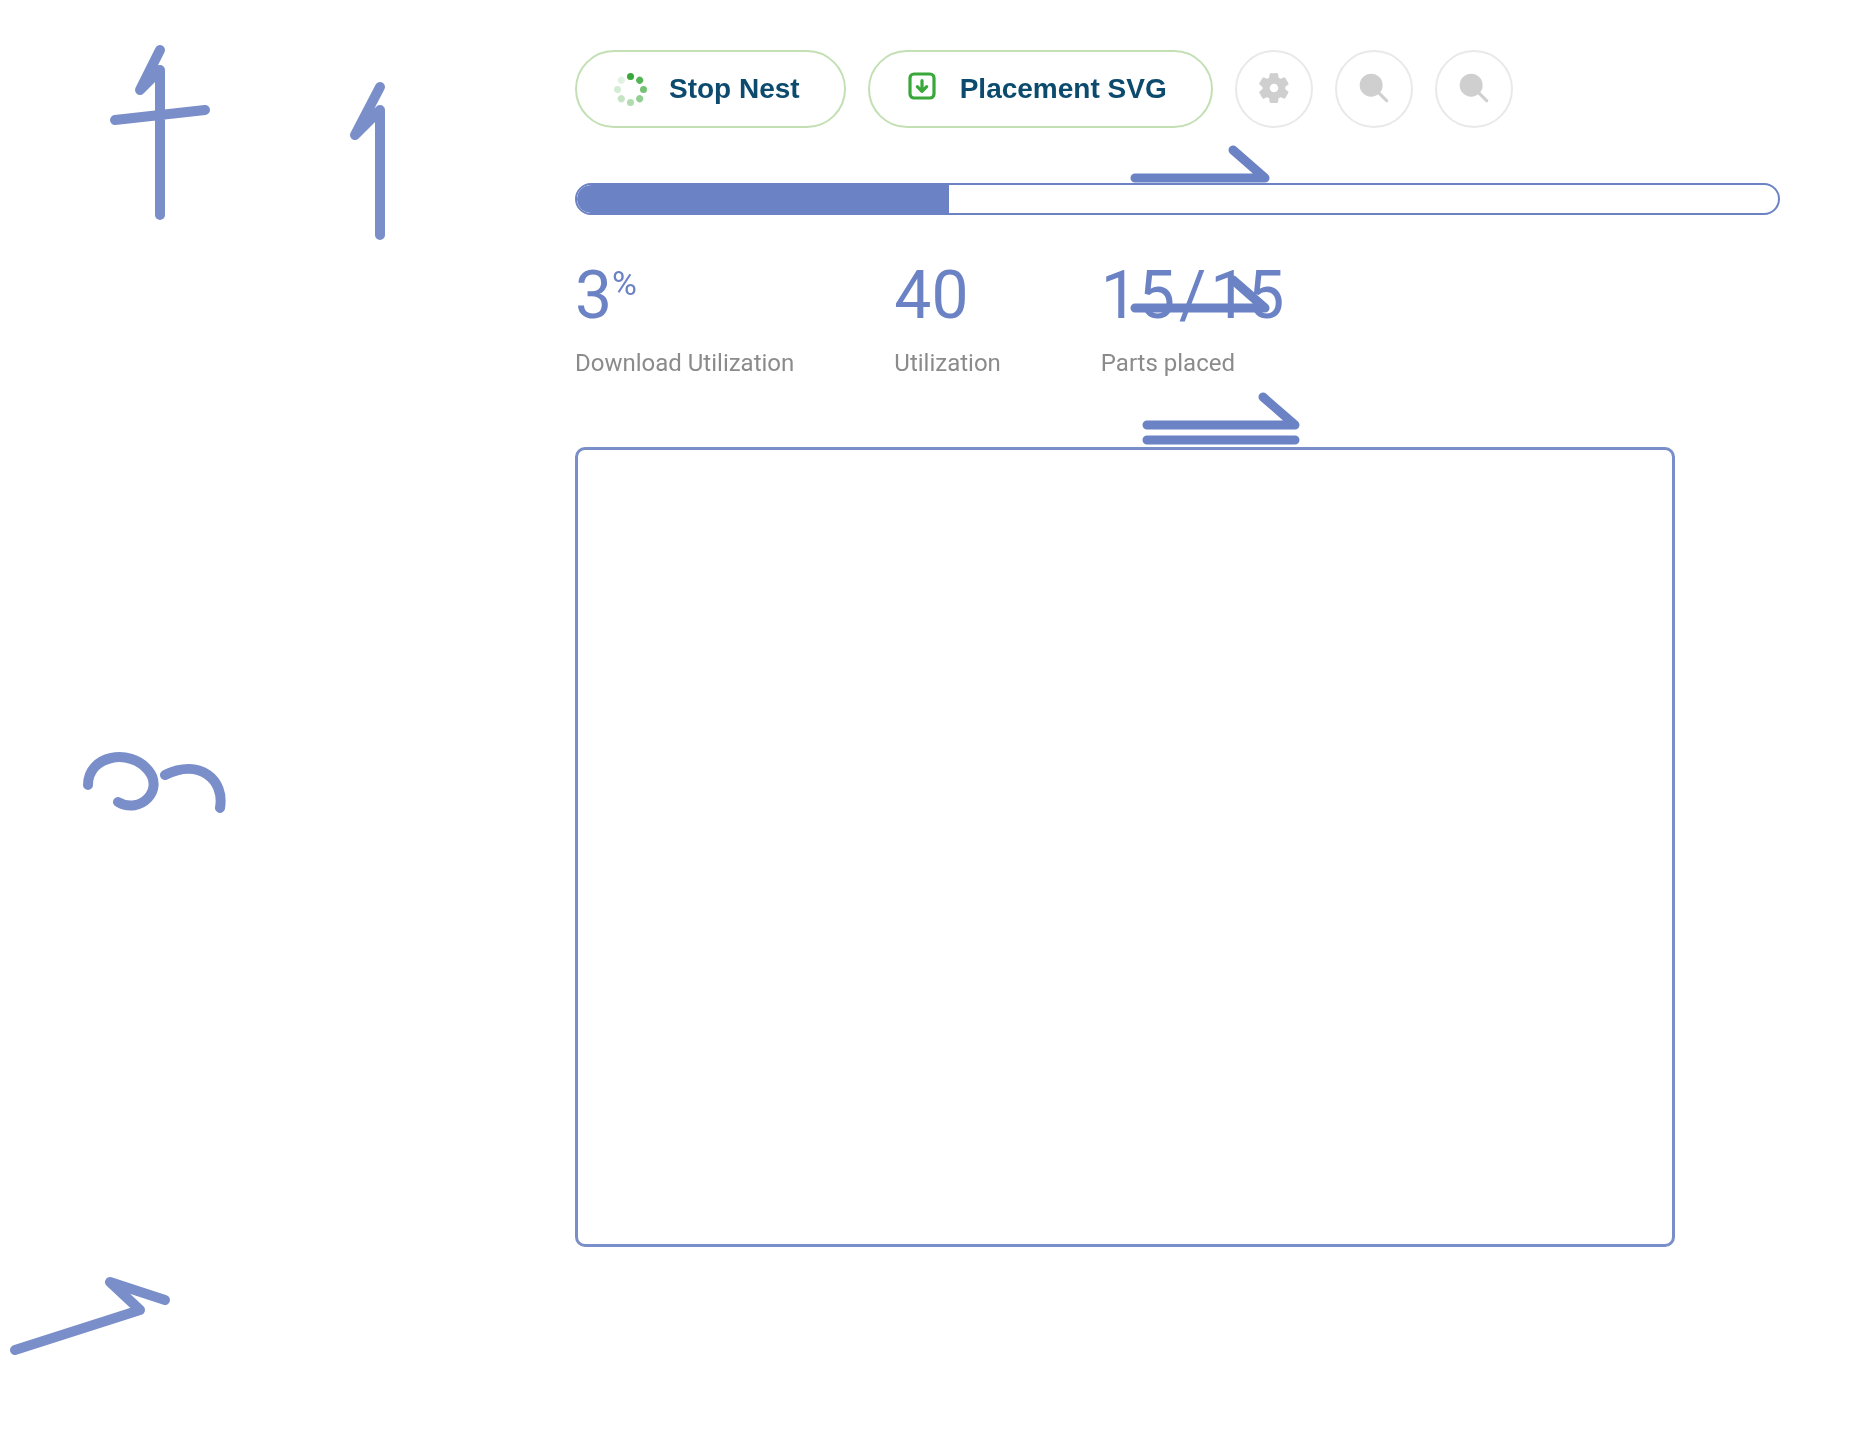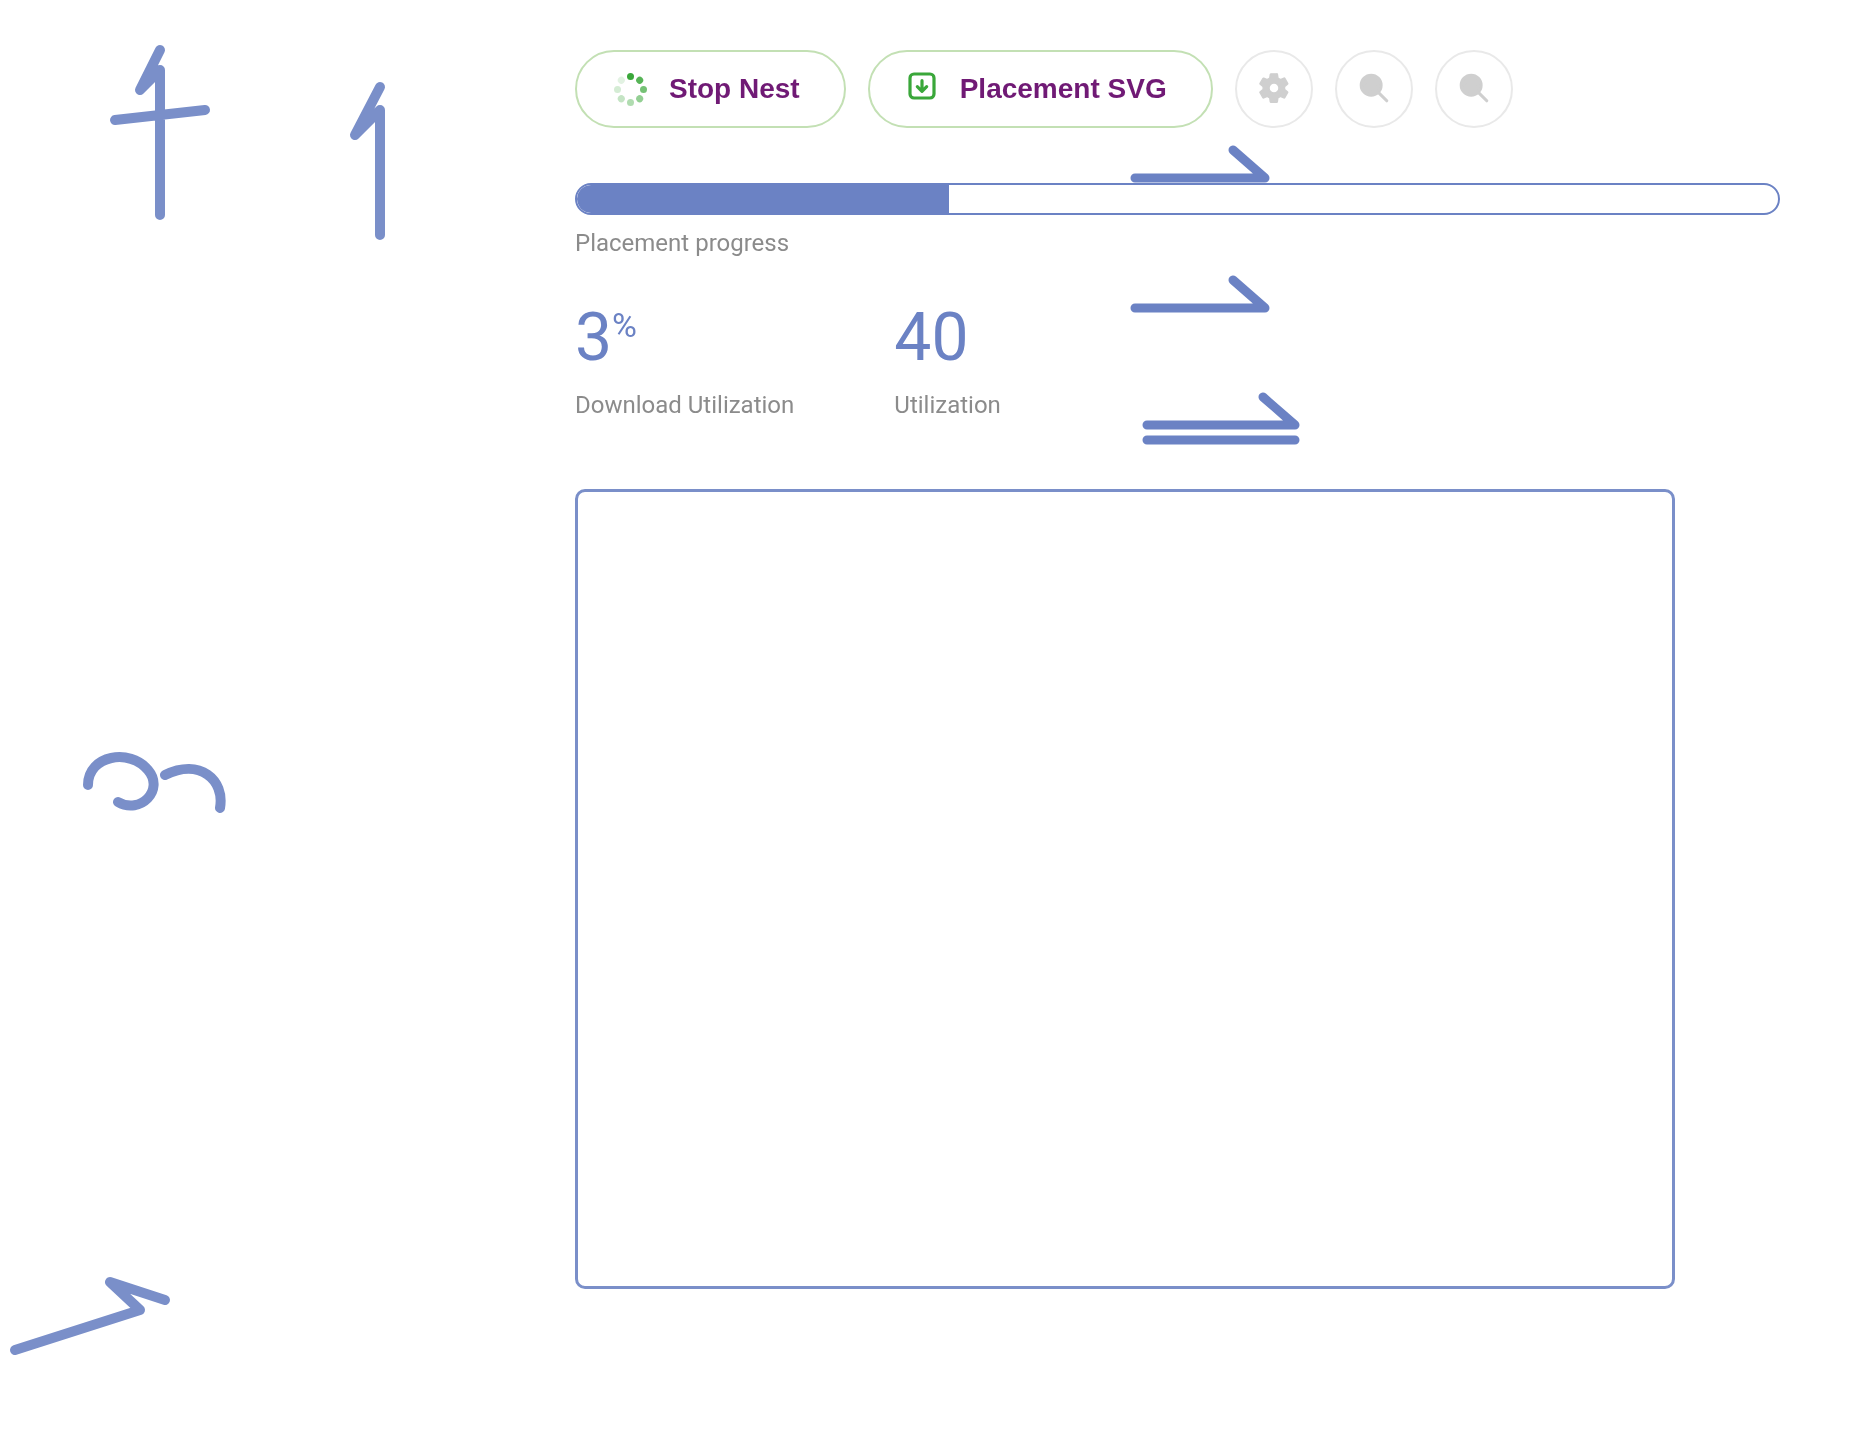--- a/index.html
+++ b/index.html
@@ -46,21 +46,21 @@
   }
   .btn-pill {
     display: inline-flex;
     align-items: center;
     gap: 22px;
     height: 78px;
     padding: 0 44px 0 36px;
     border: 2px solid #c3e0b4;
     border-radius: 999px;
     background: #ffffff;
-    color: #701a75;
+    color: #0c4a6e;
     font-size: 28px;
     font-weight: 600;
     cursor: pointer;
     white-space: nowrap;
   }
   .btn-pill .lbl { line-height: 1; }
   .btn-circle {
     width: 78px;
     height: 78px;
     border: 2px solid #e9e9e9;
@@ -241,32 +241,37 @@
           <line x1="7" y1="10" x2="13" y2="10"></line>
         </svg>
       </span>
     </button>
   </div>
 
   <div class="progress-wrap">
     <div class="progress-track">
       <div class="progress-fill" style="width: 31%;"></div>
     </div>
-    <div class="progress-label">Placement progress</div>
   </div>
 
   <div class="stats">
     <div class="stat">
       <div class="value">
         <span>3</span><span class="pct">%</span>
       </div>
       <div class="lbl">Download Utilization</div>
     </div>
 
     <div class="stat">
       <div class="value">40</div>
       <div class="lbl">Utilization</div>
     </div>
 
+    <div class="stat">
+      <div class="value">
+        <span>15</span><span class="sep">/</span><span>15</span>
+      </div>
+      <div class="lbl">Parts placed</div>
+    </div>
   </div>
 
   <div class="nest-box"></div>
 </div>
 
 </body></html>

